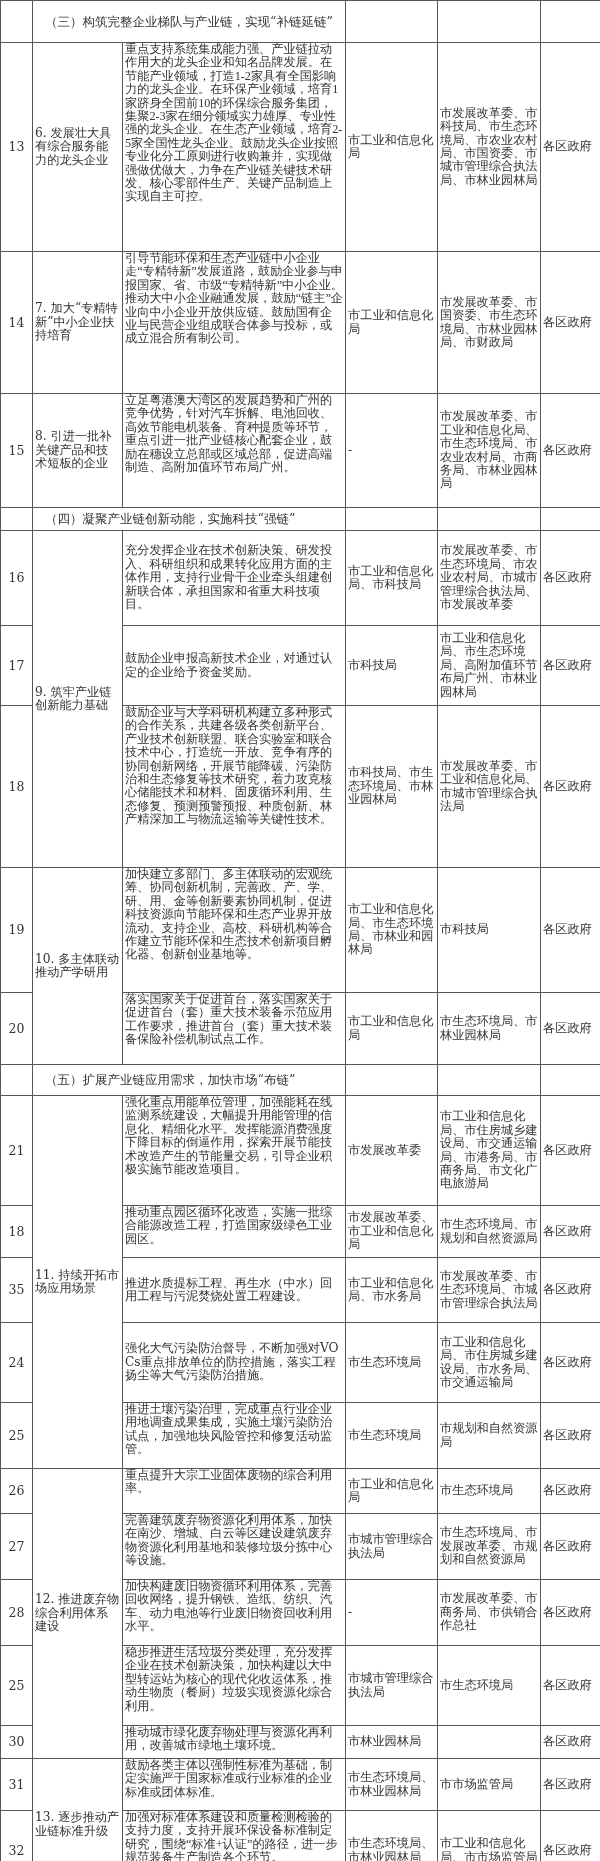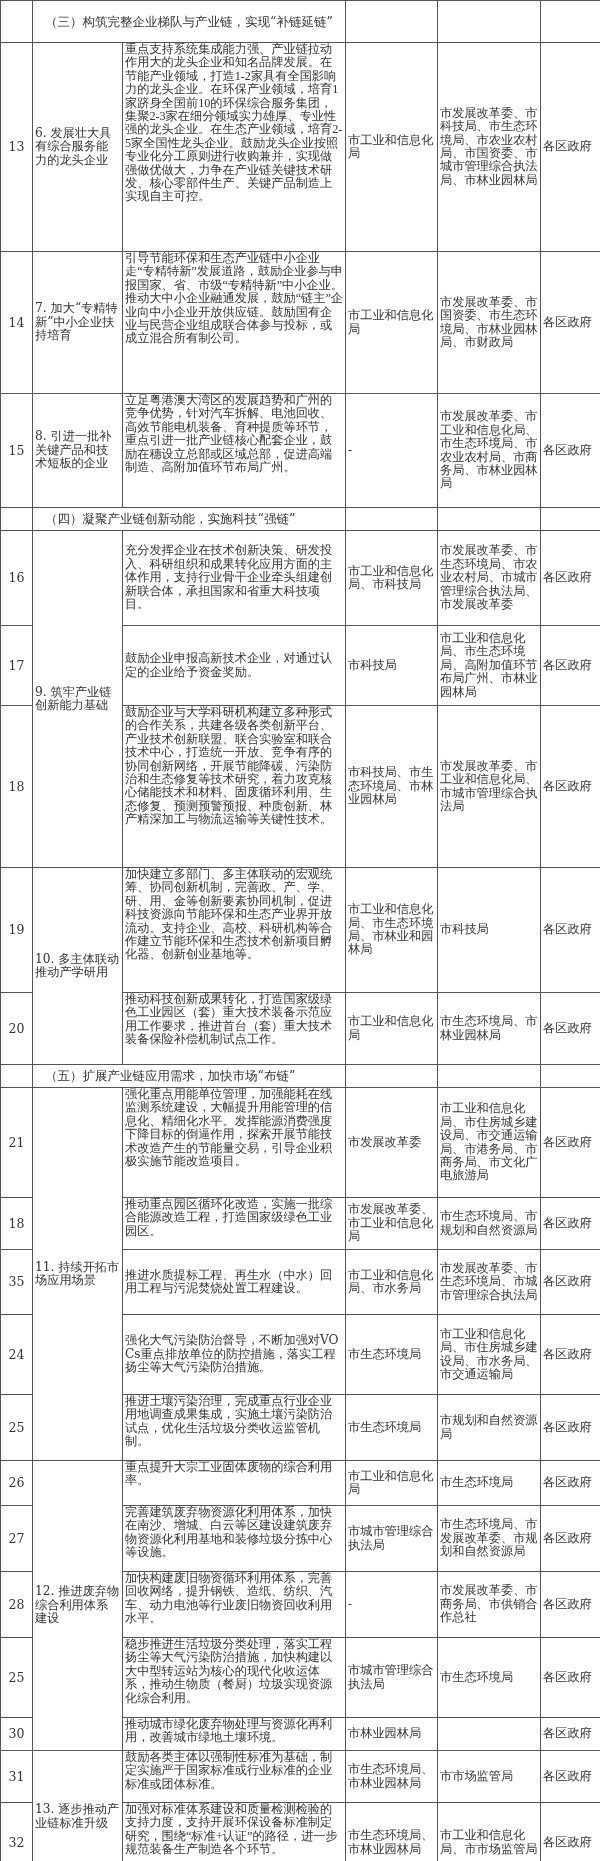--- a/index.html
+++ b/index.html
@@ -86,26 +86,26 @@
     <tr style="height:125px">
       <td class="num">19</td>
       <td rowspan="2">10. 多主体联动推动产学研用</td>
       <td class="content">加快建立多部门、多主体联动的宏观统筹、协同创新机制，完善政、产、学、研、用、金等创新要素协同机制，促进科技资源向节能环保和生态产业界开放流动。支持企业、高校、科研机构等合作建立节能环保和生态技术创新项目孵化器、创新创业基地等。</td>
       <td>市工业和信息化局、市生态环境局、市林业和园林局</td>
       <td>市科技局</td>
       <td>各区政府</td>
     </tr>
     <tr style="height:72px">
       <td class="num">20</td>
-      <td class="content">推动科技创新成果转化，打造国家级绿色工业园区（套）重大技术装备示范应用工作要求，推进首台（套）重大技术装备保险补偿机制试点工作。</td>
+      <td class="content">落实国家关于促进首台，落实国家关于促进首台（套）重大技术装备示范应用工作要求，推进首台（套）重大技术装备保险补偿机制试点工作。</td>
       <td>市工业和信息化局</td>
       <td>市生态环境局、市林业园林局</td>
       <td>各区政府</td>
     </tr>
-    <tr style="height:23px">
+    <tr style="height:31px">
       <td></td>
       <td colspan="2" class="sec">（五）扩展产业链应用需求，加快市场“布链”</td>
       <td></td>
         <td></td>
         <td></td>
     </tr>
     <tr style="height:110px">
       <td class="num">21</td>
       <td rowspan="5">11. 持续开拓市场应用场景</td>
       <td class="content">强化重点用能单位管理，加强能耗在线监测系统建设，大幅提升用能管理的信息化、精细化水平。发挥能源消费强度下降目标的倒逼作用，探索开展节能技术改造产生的节能量交易，引导企业积极实施节能改造项目。</td>
@@ -129,21 +129,21 @@
     </tr>
     <tr style="height:80px">
       <td class="num">24</td>
       <td>强化大气污染防治督导，不断加强对VOCs重点排放单位的防控措施，落实工程扬尘等大气污染防治措施。</td>
       <td>市生态环境局</td>
       <td>市工业和信息化局、市住房城乡建设局、市水务局、市交通运输局</td>
       <td>各区政府</td>
     </tr>
     <tr style="height:66px">
       <td class="num">25</td>
-      <td class="content">推进土壤污染治理，完成重点行业企业用地调查成果集成，实施土壤污染防治试点，优化生活垃圾分类收运监管机制。</td>
+      <td class="content">推进土壤污染治理，完成重点行业企业用地调查成果集成，实施土壤污染防治试点，加强地块风险管控和修复活动监管。</td>
       <td>市生态环境局</td>
       <td>市规划和自然资源局</td>
       <td>各区政府</td>
     </tr>
     <tr style="height:45px">
       <td class="num">26</td>
       <td rowspan="5">12. 推进废弃物综合利用体系建设</td>
       <td class="content">重点提升大宗工业固体废物的综合利用率。</td>
       <td>市工业和信息化局</td>
       <td>市生态环境局</td>
@@ -158,21 +158,21 @@
     </tr>
     <tr style="height:66px">
       <td class="num">28</td>
       <td class="content">加快构建废旧物资循环利用体系，完善回收网络，提升钢铁、造纸、纺织、汽车、动力电池等行业废旧物资回收利用水平。</td>
       <td>-</td>
       <td>市发展改革委、市商务局、市供销合作总社</td>
       <td>各区政府</td>
     </tr>
     <tr style="height:80px">
       <td class="num">25</td>
-      <td class="content">稳步推进生活垃圾分类处理，落实工程扬尘等大气污染防治措施，加快构建以大中型转运站为核心的现代化收运体系，推动生物质（餐厨）垃圾实现资源化综合利用。</td>
+      <td class="content">稳步推进生活垃圾分类处理，充分发挥企业在技术创新决策，加快构建以大中型转运站为核心的现代化收运体系，推动生物质（餐厨）垃圾实现资源化综合利用。</td>
       <td>市城市管理综合执法局</td>
       <td>市生态环境局</td>
       <td>各区政府</td>
     </tr>
     <tr style="height:33px">
       <td class="num">30</td>
       <td class="content">推动城市绿化废弃物处理与资源化再利用，改善城市绿地土壤环境。</td>
       <td>市林业园林局</td>
       <td></td>
       <td>各区政府</td>

